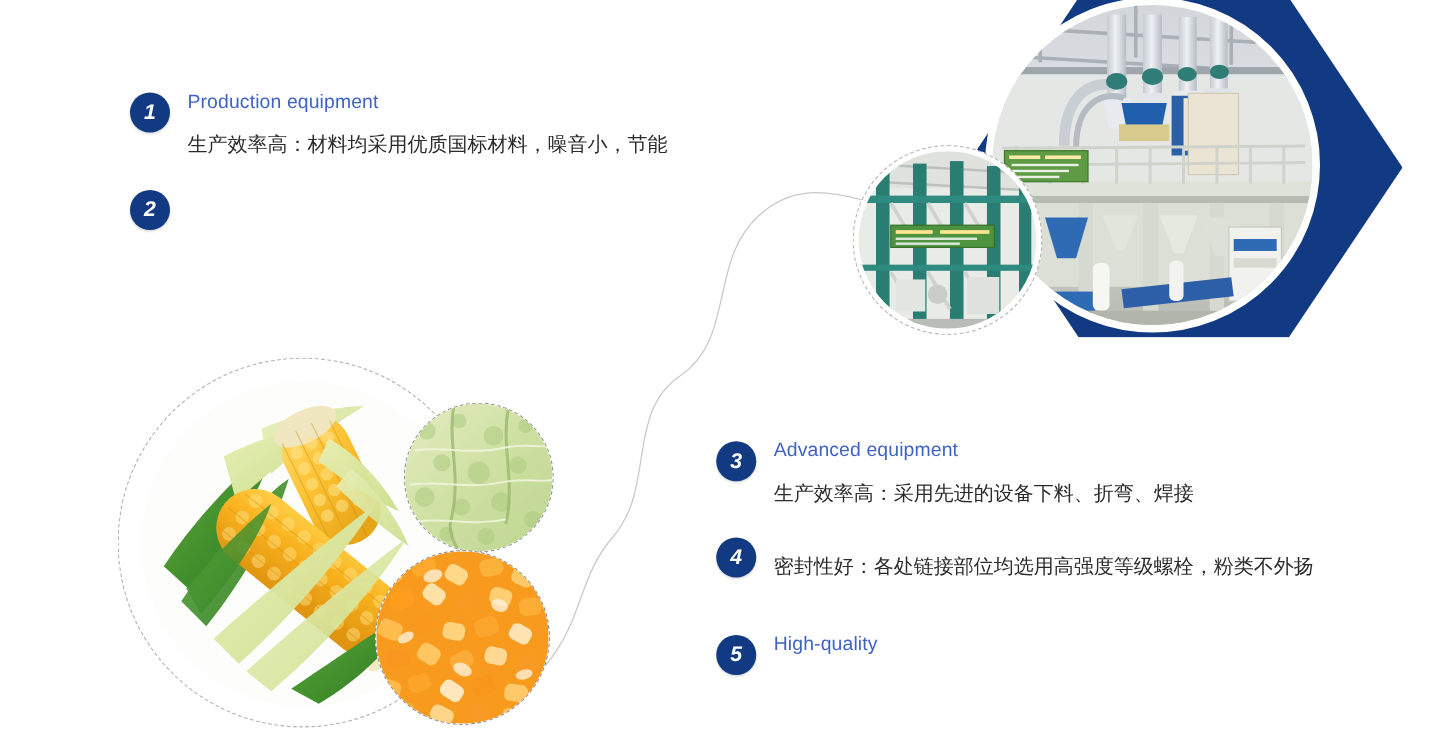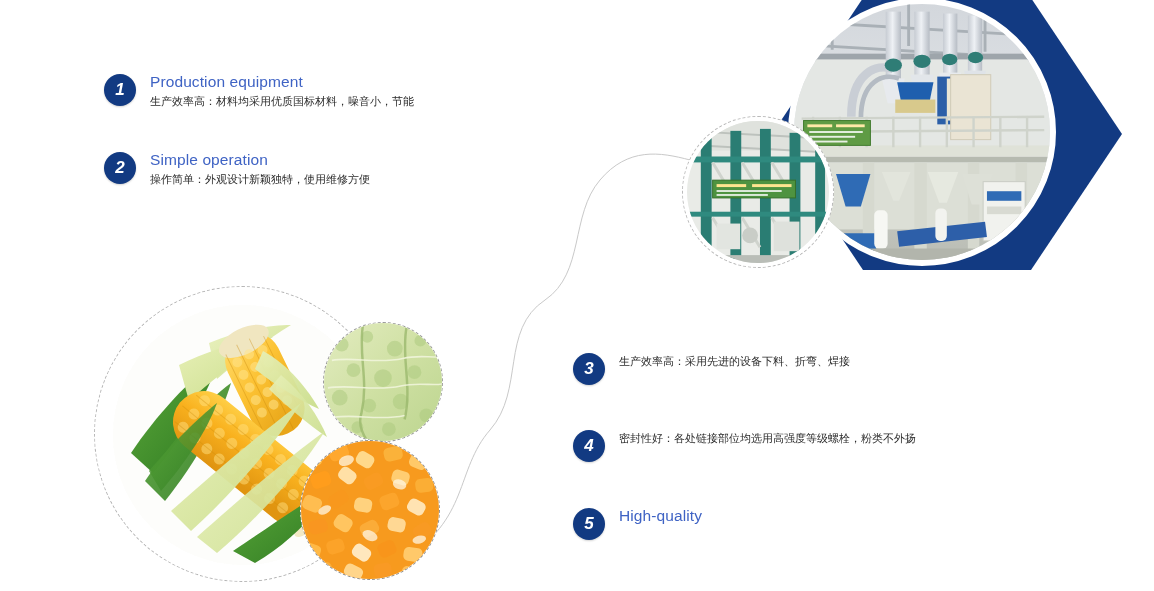--- a/index.html
+++ b/index.html
@@ -46,23 +46,23 @@
   }
   .ftitle {
     color: #3f63c4;
     font-size: 15.5px;
     line-height: 19px;
     letter-spacing: 0.1px;
     white-space: nowrap;
   }
   .fdesc {
     color: #2b2b2b;
-    font-size: 11px;
+    font-size: 16px;
     line-height: 21px;
-    margin-top: 0;
+    margin-top: 15px;
     white-space: nowrap;
     text-align: right;
   }
 
   
   #hex-group {
     position: absolute;
     left: 660px;
     top: -6px;
     width: 494px;
@@ -570,29 +570,26 @@
   <div class="feature" style="left:104px; top:72px;">
     <div class="badge">1</div>
     <div class="ftext">
       <div class="ftitle">Production equipment</div>
       <div class="fdesc">生产效率高：材料均采用优质国标材料，噪音小，节能</div>
     </div>
   </div>
 
   <div class="feature" style="left:104px; top:150px;">
     <div class="badge">2</div>
-    <div class="ftext">
-      <div class="ftitle">Simple operation</div>
-      <div class="fdesc">操作简单：外观设计新颖独特，使用维修方便</div>
-    </div>
   </div>
 
   <div class="feature" style="left:573px; top:351px;">
     <div class="badge">3</div>
     <div class="ftext">
+      <div class="ftitle">Advanced equipment</div>
       <div class="fdesc">生产效率高：采用先进的设备下料、折弯、焊接</div>
     </div>
   </div>
 
   <div class="feature" style="left:573px; top:428px;">
     <div class="badge">4</div>
     <div class="ftext">
       <div class="fdesc">密封性好：各处链接部位均选用高强度等级螺栓，粉类不外扬</div>
     </div>
   </div>

